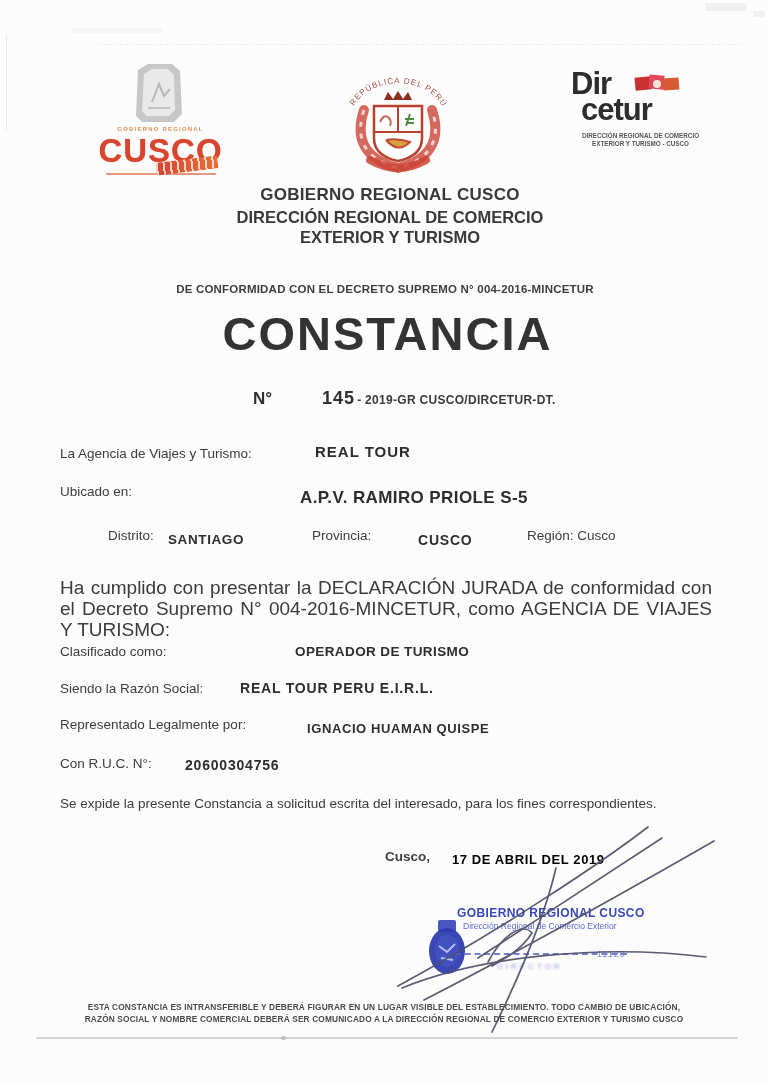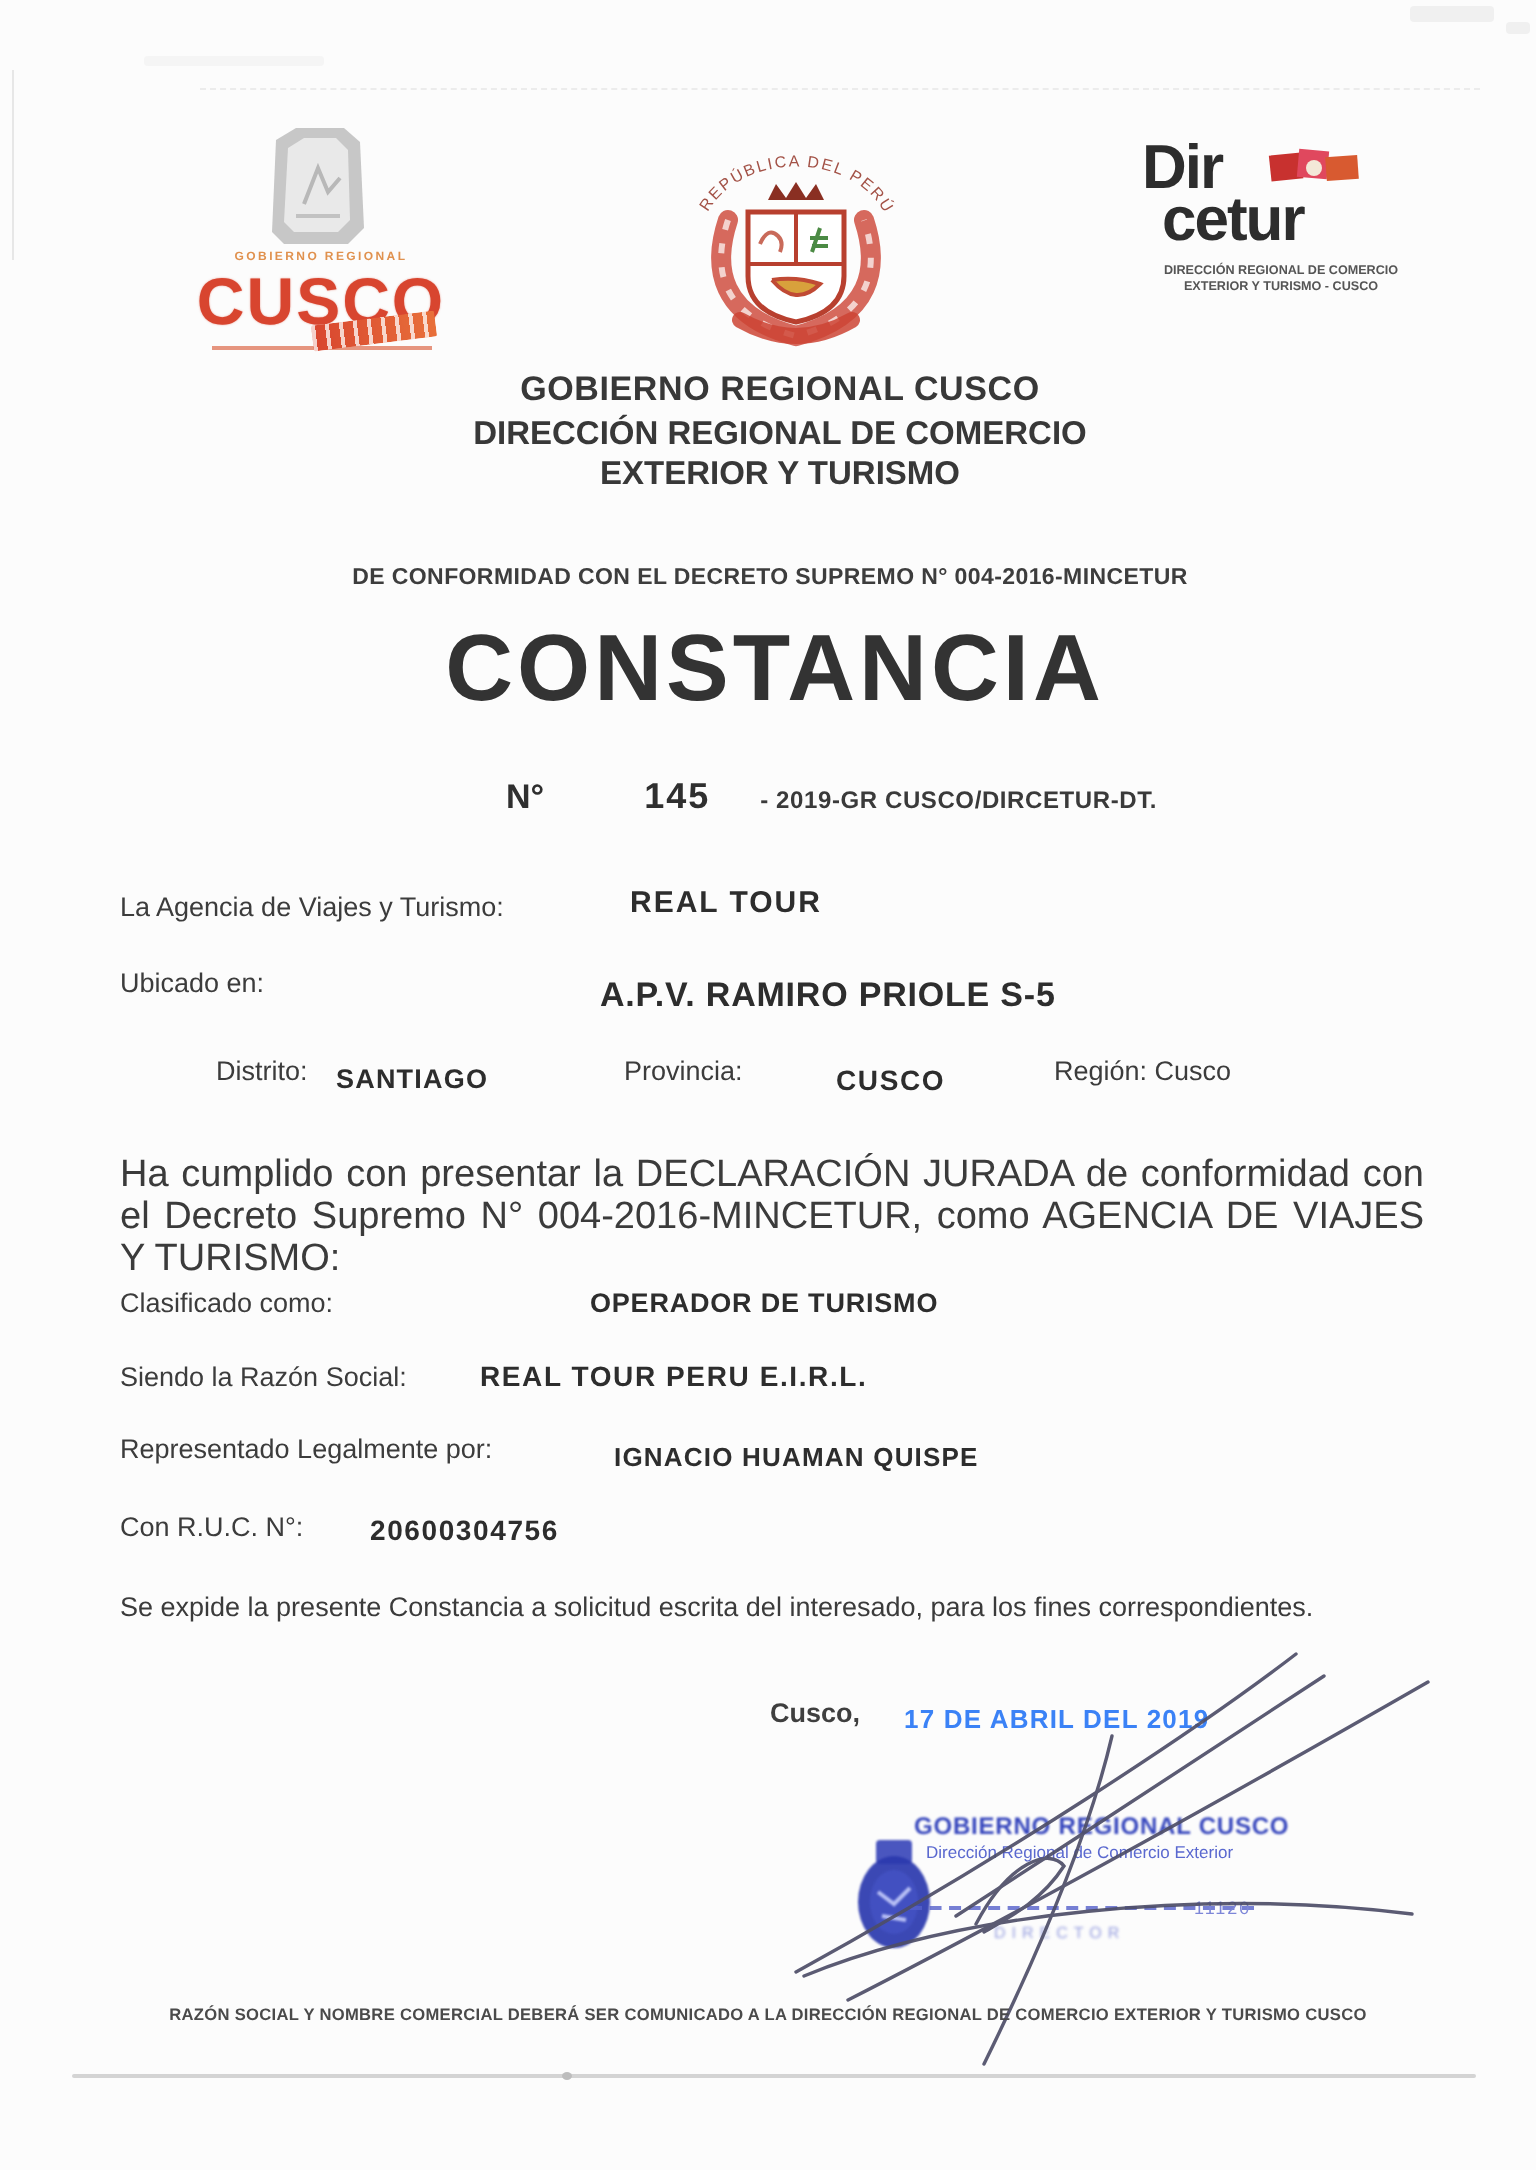--- a/index.html
+++ b/index.html
@@ -30,21 +30,21 @@
 
   
   .h1{left:134px;top:185px;width:512px;font-size:17px;font-weight:700;color:#383838;letter-spacing:.3px;}
   .h2{left:134px;top:208px;width:512px;font-size:16.5px;font-weight:700;color:#383838;}
   .h3{left:134px;top:228px;width:512px;font-size:16.5px;font-weight:700;color:#383838;}
   .decree{left:60px;top:283px;width:650px;font-size:11.5px;font-weight:700;color:#3d3d3d;letter-spacing:.2px;}
   .title{left:0;top:306px;width:775px;font-size:47px;font-weight:800;color:#333333;letter-spacing:2px;}
   .numline{left:253px;top:388px;display:flex;align-items:baseline;}
   .numline .np{font-size:17px;font-weight:700;color:#2f2f2f;}
   .numline .nv{font-size:18px;font-weight:700;color:#2f2f2f;margin-left:50px;letter-spacing:1px;text-align:center;}
-  .numline .ns{font-size:12px;font-weight:700;color:#3a3a3a;margin-left:25px;letter-spacing:.3px;}
+  .numline .ns{font-size:12px;font-weight:700;color:#3a3a3a;margin-left:2px;letter-spacing:.3px;}
 
   
   .lbl{font-size:13.5px;color:#3c3c3c;}
   .val{font-weight:700;color:#2d2d2d;}
   .f-agency-l{left:60px;top:446px;}
   .f-agency-v{left:315px;top:443px;font-size:15px;letter-spacing:1px;}
   .f-loc-l{left:60px;top:484px;}
   .f-loc-v{left:300px;top:468px;font-size:17px;letter-spacing:.4px;margin-top:20px;}
   .f-dist-l{left:60px;top:528px;margin-left:48px;}
   .f-dist-v{left:168px;top:532px;font-size:13.5px;letter-spacing:.6px;}
@@ -55,21 +55,21 @@
   .f-clas-l{left:60px;top:644px;}
   .f-clas-v{left:295px;top:644px;font-size:13.5px;letter-spacing:.4px;}
   .f-raz-l{left:60px;top:681px;}
   .f-raz-v{left:240px;top:680px;font-size:14px;letter-spacing:.8px;}
   .f-rep-l{left:60px;top:717px;}
   .f-rep-v{left:307px;top:721px;font-size:13px;letter-spacing:.6px;}
   .f-ruc-l{left:60px;top:756px;}
   .f-ruc-v{left:185px;top:757px;font-size:14px;letter-spacing:.8px;}
   .expide{left:60px;top:796px;width:660px;font-size:13.5px;color:#3b3b3b;}
   .date-city{left:385px;top:849px;font-size:13.5px;font-weight:700;color:#3f3f3f;}
-  .date-val{left:452px;top:852px;font-size:13px;font-weight:700;color:#3b82f6;letter-spacing:.6px;text-align:center;}
+  .date-val{left:452px;top:852px;font-size:13px;font-weight:700;color:#000000;letter-spacing:.6px;text-align:center;}
 
   
   .stamp{left:425px;top:900px;width:255px;height:80px;}
   .stamp .s1{left:32px;top:6px;width:220px;font-size:12px;font-weight:700;color:#3747bd;letter-spacing:.4px;filter:blur(.4px);}
   .stamp .s2{left:38px;top:21px;width:210px;font-size:8.5px;color:#5a68cf;filter:blur(.3px);}
   .stamp .sdash{left:30px;top:53px;width:172px;border-top:2px dashed #5560cb;opacity:.8;}
   .stamp .scode{left:172px;top:49px;font-size:9px;color:#7d86d8;letter-spacing:1px;filter:blur(.3px);text-align:center;}
   .stamp .s3{left:72px;top:62px;font-size:8px;color:#98a0e0;letter-spacing:3px;filter:blur(.9px);}
   .stamp-emblem{left:0px;top:18px;}
 
@@ -201,18 +201,19 @@
       <path d="M 648 827 C 600 864 500 930 398 986"></path>
       <path d="M 714 841 C 646 880 522 950 424 1000"></path>
       <path d="M 402 988 C 480 956 602 944 706 957"></path>
       <path d="M 488 962 C 505 930 525 924 532 933 C 521 950 506 958 492 966"></path>
       <path d="M 556 868 C 545 915 520 975 492 1032"></path>
       <path d="M 662 838 C 610 872 540 918 478 958"></path>
     </g>
   </svg>
 
   <div class="abs foot">
+    <div>ESTA CONSTANCIA ES INTRANSFERIBLE Y DEBERÁ FIGURAR EN UN LUGAR VISIBLE DEL ESTABLECIMIENTO. TODO CAMBIO DE UBICACIÓN,</div>
     <div>RAZÓN SOCIAL Y NOMBRE COMERCIAL DEBERÁ SER COMUNICADO A LA DIRECCIÓN REGIONAL DE COMERCIO EXTERIOR Y TURISMO CUSCO</div>
   </div>
   <div class="abs bottom-rule"></div>
   <div class="abs bottom-dot"></div>
 
 </div>
 
 </body></html>

